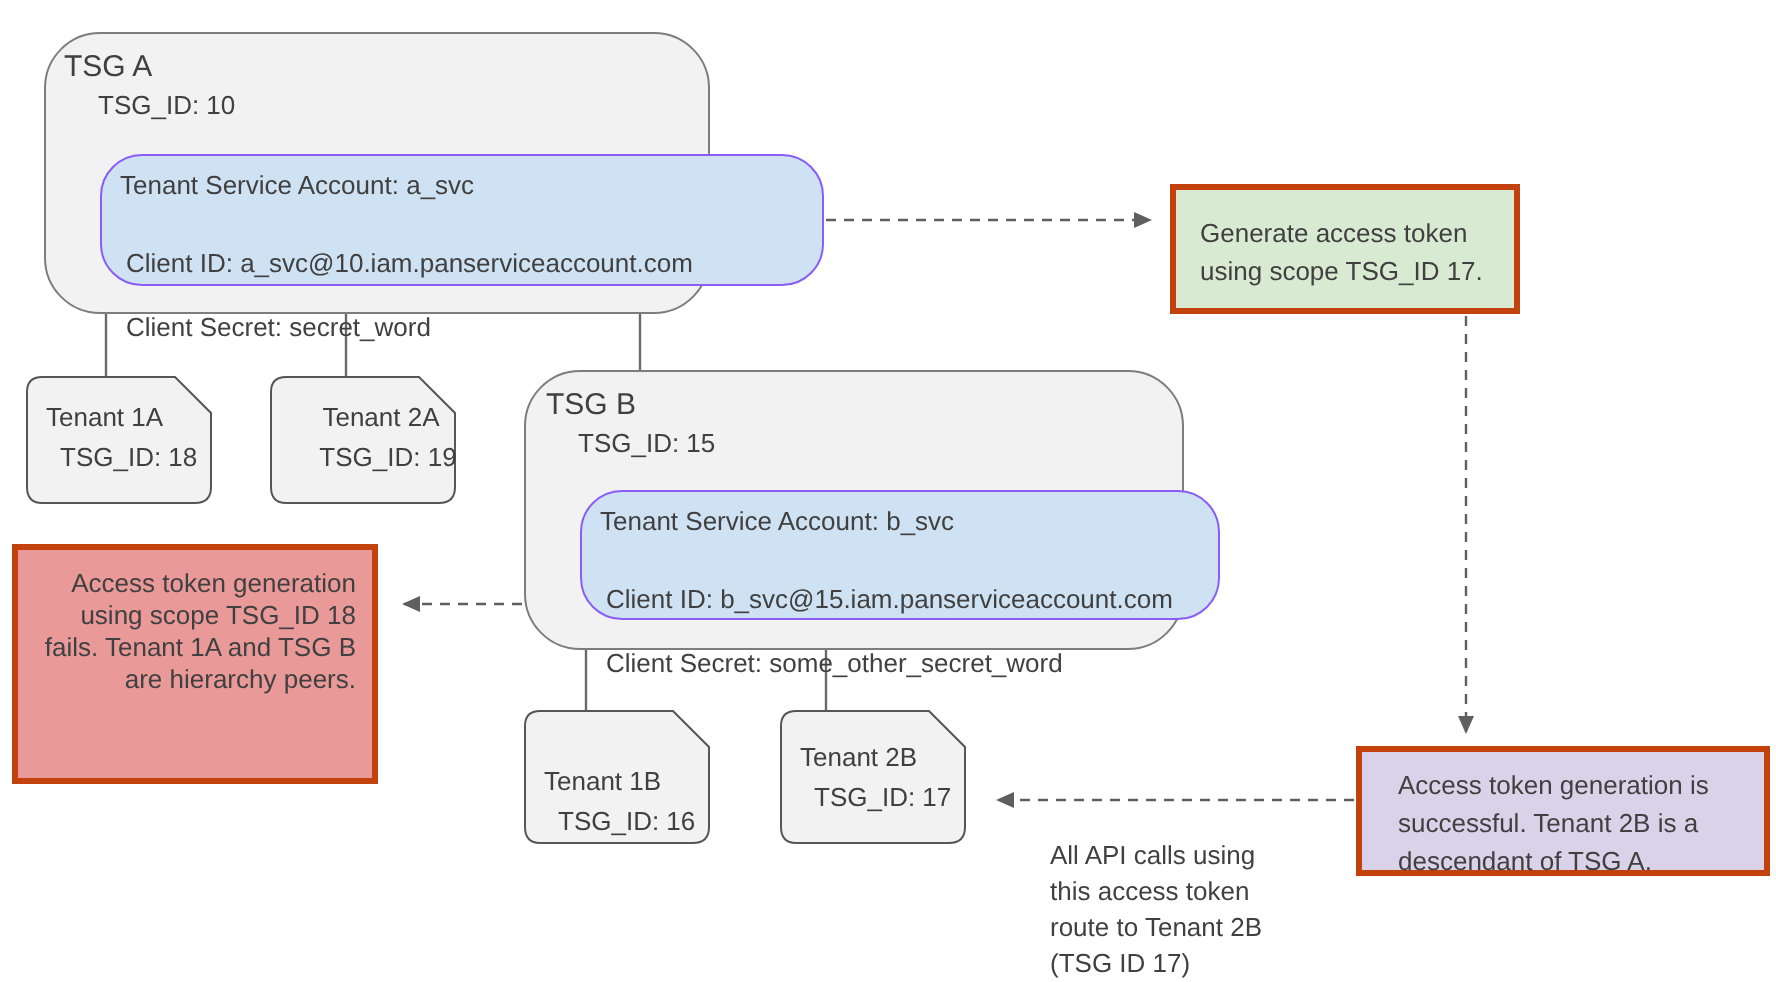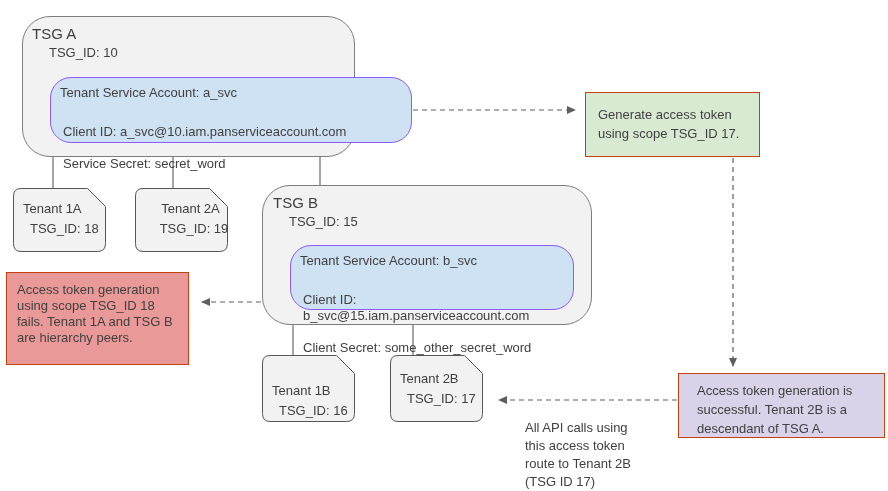--- a/index.html
+++ b/index.html
@@ -29,21 +29,21 @@
   .svc-title { line-height:17px; white-space:pre-line; }
   .svc-lines { margin-top:7px; padding-left:3px; line-height:16px; white-space:pre-line; }
   
   .card { width:101px; }
   .card svg { position:absolute; left:0; top:0; }
   .card-body { position:relative; padding:13px 0 0 10px; font-size:13px; }
   .card-name { line-height:16px; white-space:pre-line; }
   .card-id   { margin-top:4px; padding-left:7px; line-height:16px; white-space:pre-line; }
   
   .note {
-    border:1px solid #c2410c;
+    border:3px solid #c2410c;
     font-size:13px;
     white-space:pre-line;
     box-sizing:border-box;
   }
   .note-green  { background:#d9ead3; padding:12px 10px 0 12px; line-height:19px; }
   .note-red    { background:#ea9999; padding:9px 8px 0 10px;  line-height:16px; }
   .note-purple { background:#d9d2e9; padding:7px 6px 0 18px;  line-height:19px; }
   .caption { font-size:13px; line-height:18px; white-space:pre-line; }
   #connectors { position:absolute; left:0; top:0; }
 </style>
@@ -70,21 +70,21 @@
   </svg>
 
   <div class="abs tsg-box" style="left:22px; top:16px; width:331px; height:139px;"></div>
   <div class="abs tsg-title" style="left:32px; top:25px;">TSG A</div>
   <div class="abs tsg-id" style="left:49px; top:45px;">TSG_ID: 10</div>
 
   <div class="abs svc-box" style="left:50px; top:77px; width:362px; height:66px;">
     <div class="svc-title">Tenant Service Account: a_svc</div>
     <div class="svc-lines">
       <div>Client ID: a_svc@10.iam.panserviceaccount.com</div>
-      <div>Service Secret: secret_word</div>
+      <div>Client Secret: secret_word</div>
     </div>
   </div>
 
   <div class="abs card" style="left:13px; top:188px; height:64px;">
     <svg width="93" height="64">
       <path d="M8,0.5 H74.5 L92.5,18.5 V55.5 Q92.5,63.5 84.5,63.5 H8 Q0.5,63.5 0.5,55.5 V8 Q0.5,0.5 8,0.5 Z" fill="#f2f2f2" stroke="#565656" stroke-width="1"></path>
     </svg>
     <div class="card-body">
       <div class="card-name">Tenant 1A</div>
       <div class="card-id">TSG_ID: 18</div>
@@ -98,21 +98,21 @@
     <div class="card-body">
       <div class="card-name">Tenant 2A</div>
       <div class="card-id">TSG_ID: 19</div>
     </div>
   </div>
 
   <div class="abs tsg-box" style="left:262px; top:185px; width:328px; height:138px;"></div>
   <div class="abs tsg-title" style="left:273px; top:194px;">TSG B</div>
   <div class="abs tsg-id" style="left:289px; top:214px;">TSG_ID: 15</div>
 
-  <div class="abs svc-box" style="left:290px; top:245px; width:284px; height:65px;">
+  <div class="abs svc-box" style="left:290px; top:245px; width:320px; height:65px;">
     <div class="svc-title">Tenant Service Account: b_svc</div>
     <div class="svc-lines">
       <div>Client ID: b_svc@15.iam.panserviceaccount.com</div>
       <div>Client Secret: some_other_secret_word</div>
     </div>
   </div>
 
   <div class="abs card" style="left:262px; top:355px; height:67px;">
     <svg width="93" height="67">
       <path d="M8,0.5 H74.5 L92.5,18.5 V58.5 Q92.5,66.5 84.5,66.5 H8 Q0.5,66.5 0.5,58.5 V8 Q0.5,0.5 8,0.5 Z" fill="#f2f2f2" stroke="#565656" stroke-width="1"></path>
@@ -129,21 +129,21 @@
     </svg>
     <div class="card-body" style="padding-top:16px;">
       <div class="card-name">Tenant 2B</div>
       <div class="card-id">TSG_ID: 17</div>
     </div>
   </div>
 
   <div class="abs note note-green" style="left:585px; top:92px; width:175px; height:65px;">Generate access token
 using scope TSG_ID 17.</div>
 
-  <div class="abs note note-red" style="left:6px; top:272px; width:183px; height:93px;">Access token generation
+  <div class="abs note note-red" style="left:6px; top:272px; width:183px; height:120px;text-align:right;">Access token generation
 using scope TSG_ID 18
 fails. Tenant 1A and TSG B
 are hierarchy peers.</div>
 
   <div class="abs note note-purple" style="left:678px; top:373px; width:207px; height:65px;">Access token generation is
 successful. Tenant 2B is a
 descendant of TSG A.</div>
 
   <div class="abs caption" style="left:525px; top:419px;">All API calls using
 this access token

